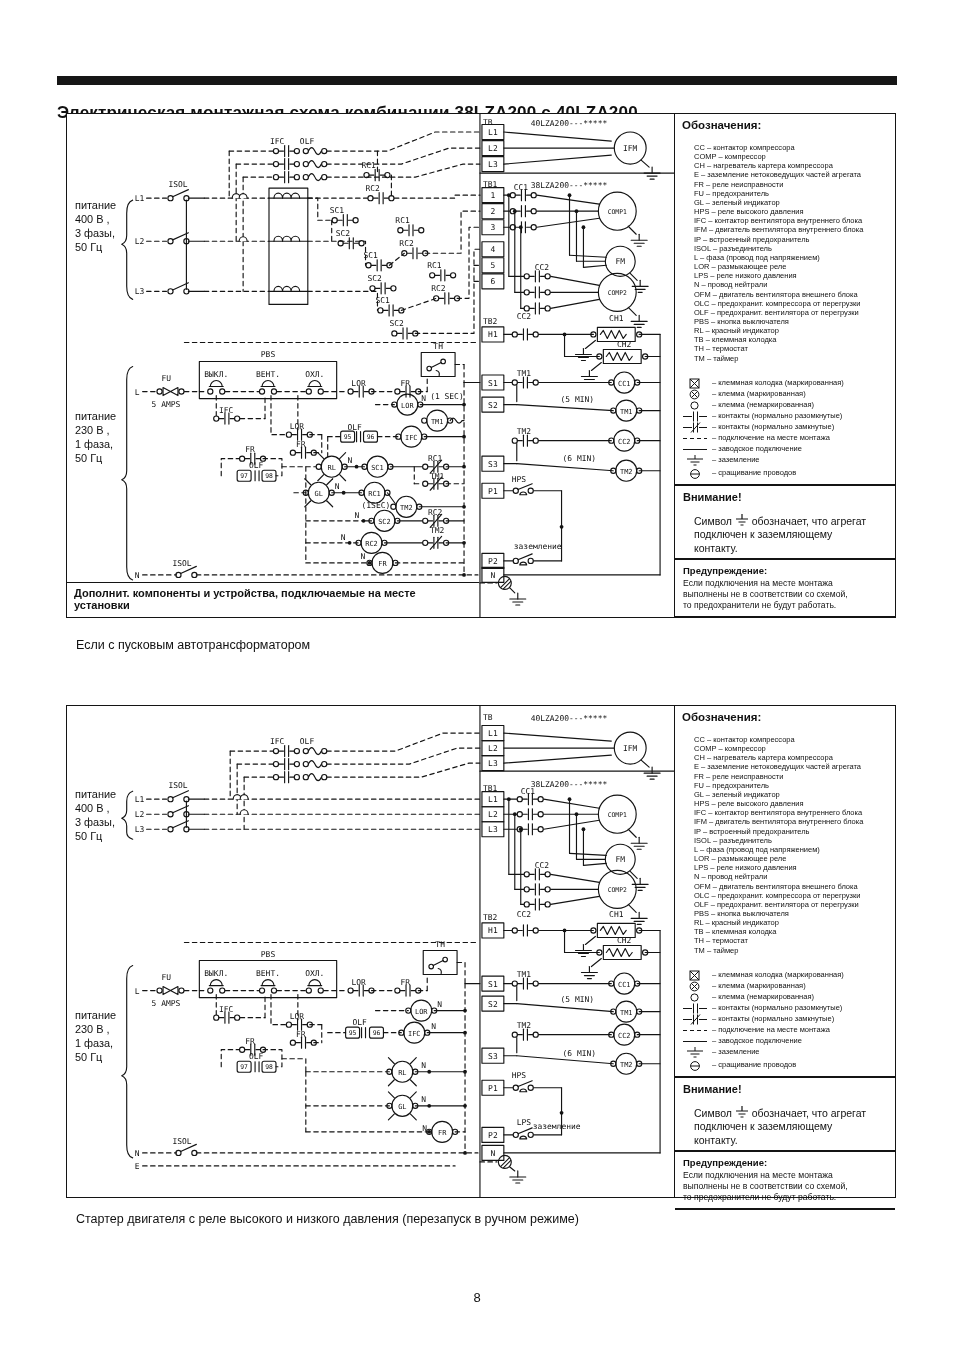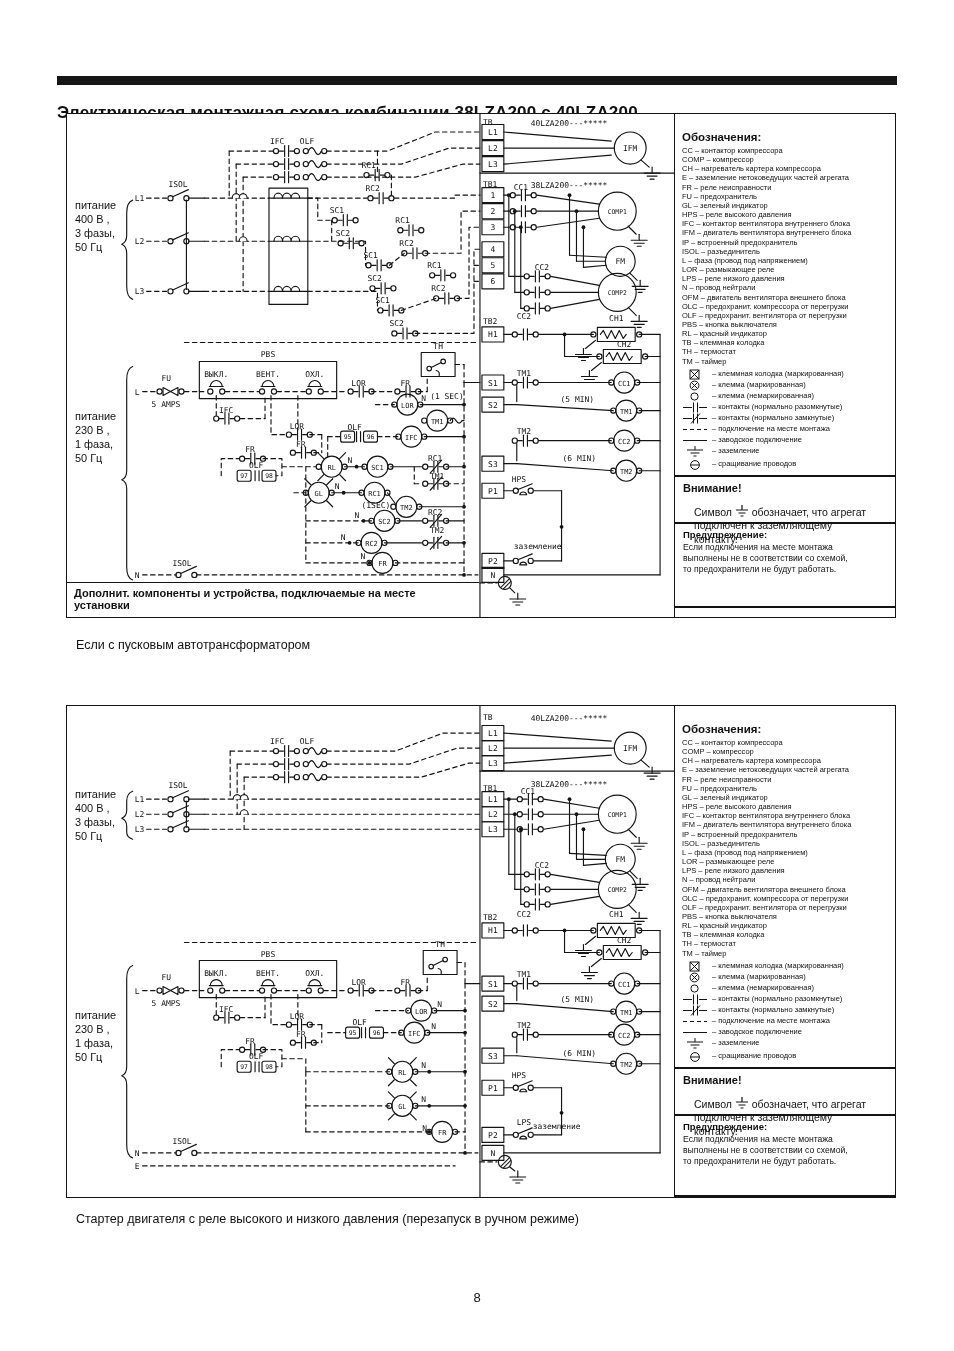--- a/index.html
+++ b/index.html
@@ -18,27 +18,27 @@
   svg.schem text.md{font-size:7px}
   svg.schem text.sm{font-size:6.4px}
   svg.schem text.sup{font-family:"Liberation Sans",sans-serif;font-size:11px}
   .fw{stroke-dasharray:4.5,3.5}
   .fill{fill:#141414;stroke:none}
   .footer{position:absolute;bottom:0;left:0;width:412px;border-top:1.6px solid #141414;
           padding:4px 7px 6px;font-weight:bold;font-size:11px;background:#fff;box-sizing:border-box}
   .legend{position:absolute;top:0;right:0;bottom:0;width:221px;border-left:1.6px solid #141414;
           display:flex;flex-direction:column;background:#fff;box-sizing:border-box}
   .lgB{padding:5px 7px 2px}
-  .lgB h2{font-size:11.5px;margin:12px 0 3px;font-weight:bold}
-  .lgB ul{margin:0;padding:0;list-style:none}
+  .lgB h2{font-size:11.5px;margin:0 0 3px;font-weight:bold}
+  .lgB ul{margin:12px;padding:0;list-style:none}
   .lgB li{font-size:7.5px;line-height:9.15px;white-space:nowrap}
   .syms{padding:1px 7px 4px}
   .symrow{display:flex;align-items:flex-start;gap:4px;font-size:7.5px;line-height:9.8px}
   .symrow svg{flex:0 0 auto;stroke:#141414;stroke-width:1;fill:none}
-  .attn{border-top:2.2px solid #141414;padding:5px 8px;height:47px;box-sizing:border-box}
+  .attn{border-top:2.2px solid #141414;padding:5px 8px;height:74px;box-sizing:border-box}
   .attn h3{margin:0 0 2px;font-size:11px}
   .attn p{margin:11px;font-size:10.5px;line-height:13.5px}
   .warn{border-top:2.2px solid #141414;padding:5px 8px;height:84px;box-sizing:border-box}
   .warn h3{margin:0 0 2px;font-size:9.5px}
   .warn div{font-size:8.6px;line-height:11px}
   .rest{border-top:2.2px solid #141414;flex:1}
   .cap{font-size:12.5px}
   #cap1{left:76px;top:638px}
   #cap2{left:76px;top:1212px}
   .pageno{left:0;top:1290px;width:954px;text-align:center;font-size:13px}

